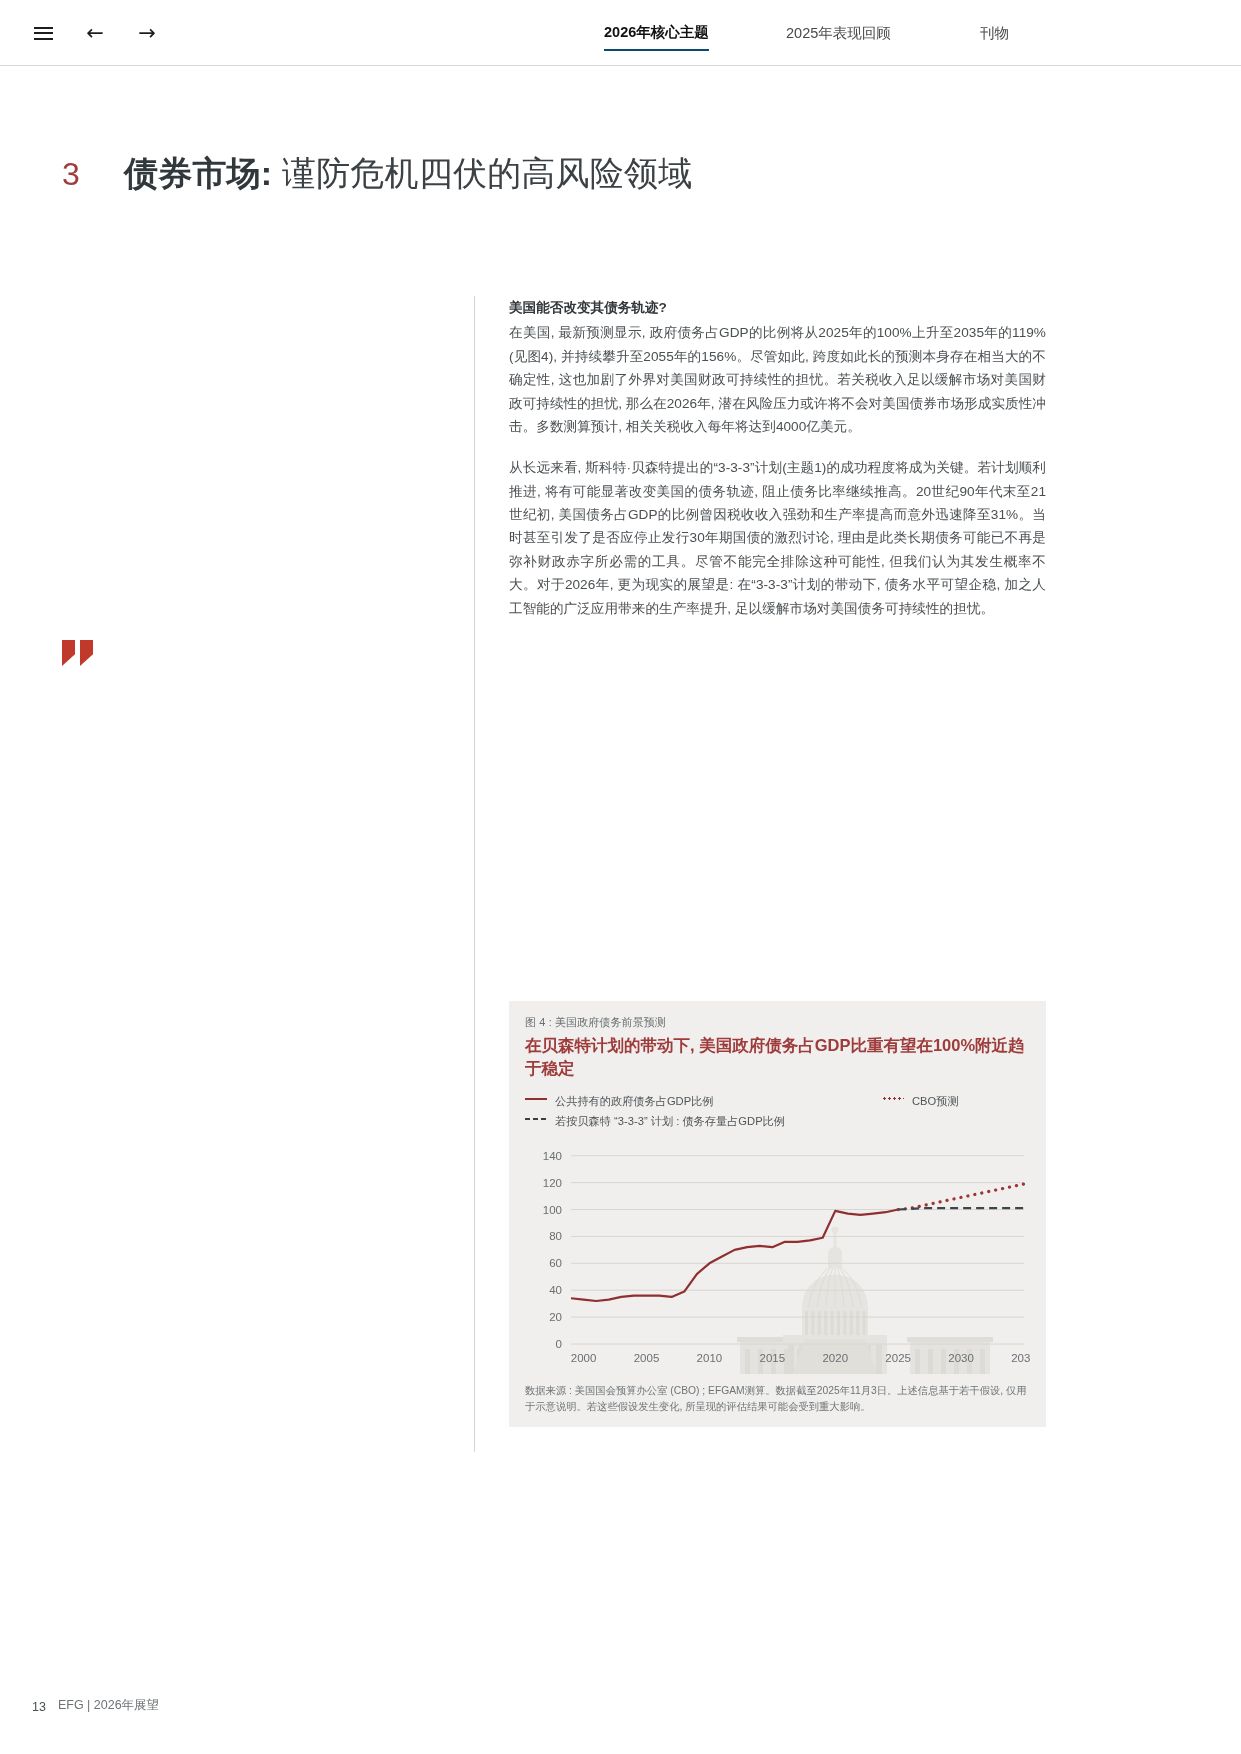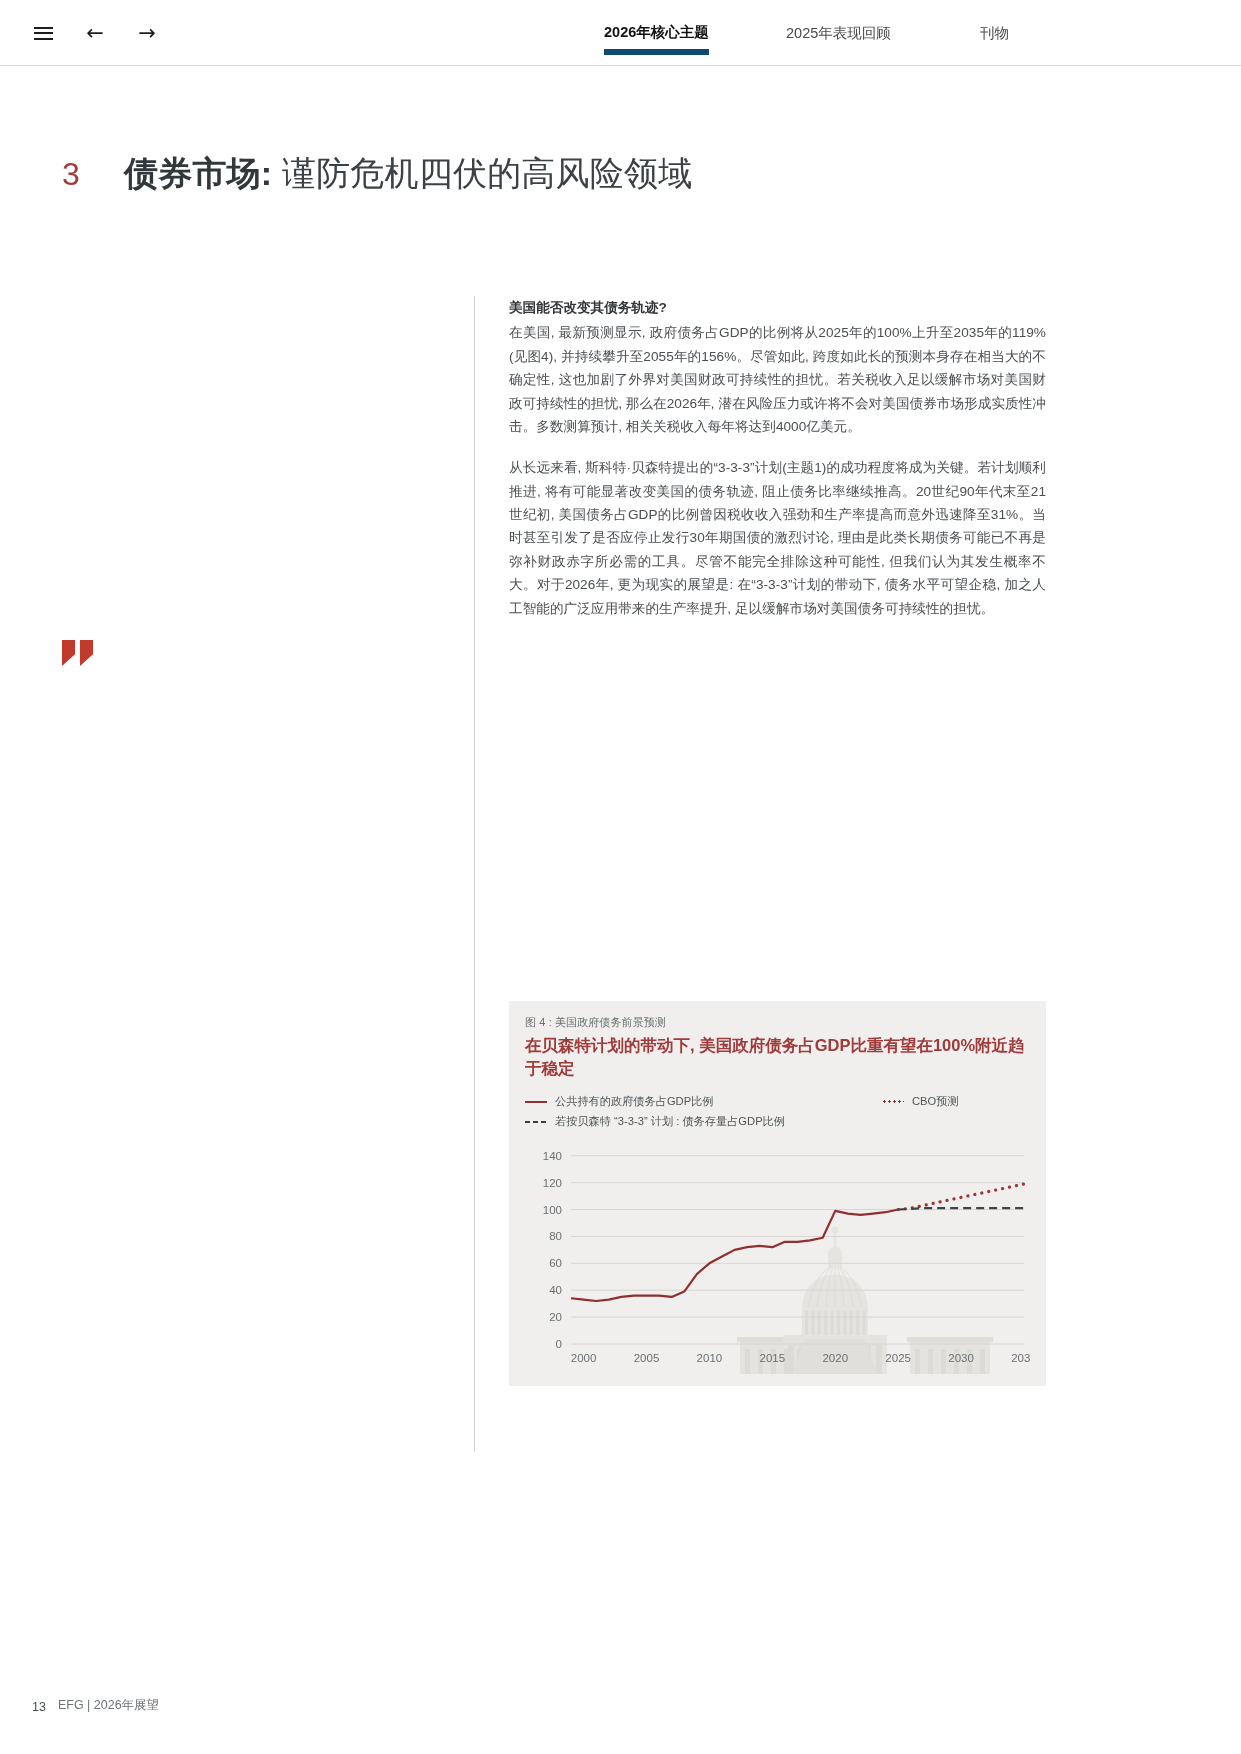--- a/index.html
+++ b/index.html
@@ -68,21 +68,21 @@
   .nav-tab {
     font-size: 14.5px;
     color: #4a4a4a;
     padding: 5px 0 7px 0;
     cursor: pointer;
     white-space: nowrap;
   }
   .nav-tab.active {
     color: #111;
     font-weight: bold;
-    border-bottom: 6px solid #0c4a6e;
+    border-bottom: 2px solid #0c4a6e;
   }
   .tab-slot-1 { position: absolute; left: 604px; top: 18px; }
   .tab-slot-2 { position: absolute; left: 786px; top: 19px; }
   .tab-slot-3 { position: absolute; left: 980px; top: 19px; }
 
   
   .headline-wrap {
     position: absolute;
     left: 62px;
     top: 150px;
@@ -209,21 +209,20 @@
     margin-bottom: 10px;
   }
   .legend-row {
     display: flex;
     align-items: center;
     margin-bottom: 5px;
     position: relative;
   }
   .legend-item {
     display: flex;
-    align-items: center;
     font-size: 11.2px;
     color: #4f5457;
   }
   .legend-item .lbl { margin-left: 8px; white-space: nowrap; }
   .swatch {
     width: 22px;
     height: 9px;
     position: relative;
     flex: 0 0 22px;
   }
@@ -431,18 +430,19 @@
         <text x="310.25" y="223" text-anchor="middle" font-size="11.5" font-family="&quot;Liberation Sans&quot;, sans-serif" fill="#6a6f72">2020</text>
         <text x="373.1666666666667" y="223" text-anchor="middle" font-size="11.5" font-family="&quot;Liberation Sans&quot;, sans-serif" fill="#6a6f72">2025</text>
         <text x="436.08333333333337" y="223" text-anchor="middle" font-size="11.5" font-family="&quot;Liberation Sans&quot;, sans-serif" fill="#6a6f72">2030</text>
         <text x="499" y="223" text-anchor="middle" font-size="11.5" font-family="&quot;Liberation Sans&quot;, sans-serif" fill="#6a6f72">2035</text>
         <path d="M46.00 159.28 L58.58 160.62 L71.17 161.97 L83.75 160.62 L96.33 157.93 L108.92 156.59 L121.50 156.59 L134.08 156.59 L146.67 157.93 L159.25 152.55 L171.83 135.07 L184.42 124.31 L197.00 117.59 L209.58 110.86 L222.17 108.17 L234.75 106.83 L247.33 108.17 L259.92 102.79 L272.50 102.79 L285.08 101.45 L297.67 98.76 L310.25 71.86 L322.83 74.55 L335.42 75.90 L348.00 74.55 L360.58 73.21 L373.17 70.52" fill="none" stroke="#8f2f2f" stroke-width="2.2" stroke-linejoin="round"></path>
         <path d="M373.17 70.52 L385.75 69.17 L398.33 66.48 L410.92 63.79 L423.50 61.10 L436.08 58.41 L448.67 55.72 L461.25 53.03 L473.83 50.34 L486.42 47.66 L499.00 44.97" fill="none" stroke="#9e3535" stroke-width="3.2" stroke-linecap="round" stroke-dasharray="0.1 7"></path>
         <path d="M373.17 70.52 L385.75 69.84 L398.33 69.17 L410.92 69.17 L423.50 69.17 L436.08 69.17 L448.67 69.17 L461.25 69.17 L473.83 69.17 L486.42 69.17 L499.00 69.17" fill="none" stroke="#3d4549" stroke-width="2.2" stroke-dasharray="8 5"></path>
       </svg>
   </div>
 
+  <div class="fig-source">数据来源 : 美国国会预算办公室 (CBO) ; EFGAM测算。数据截至2025年11月3日。上述信息基于若干假设, 仅用于示意说明。若这些假设发生变化, 所呈现的评估结果可能会受到重大影响。</div>
 </div>
 
 <div class="footer">
   <span class="pg">13</span>
   <span>EFG | 2026年展望</span>
 </div>
 
 </body></html>

